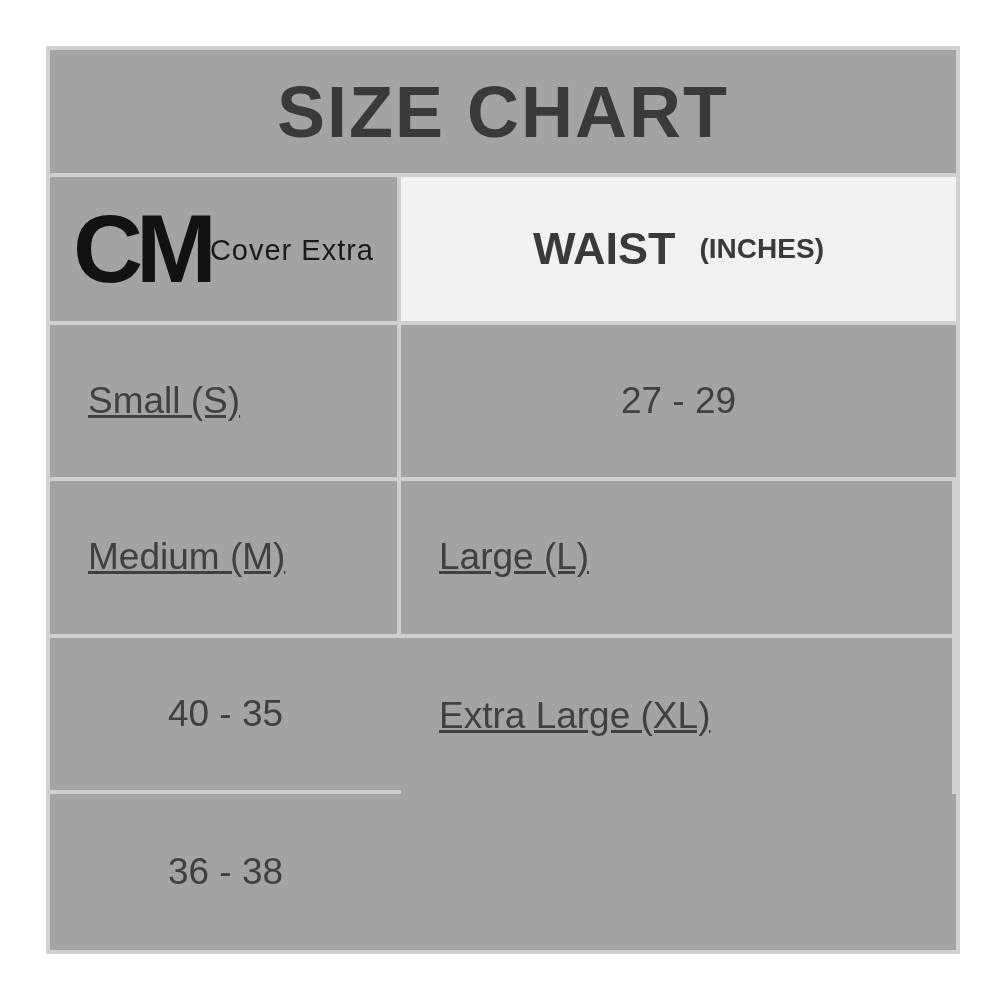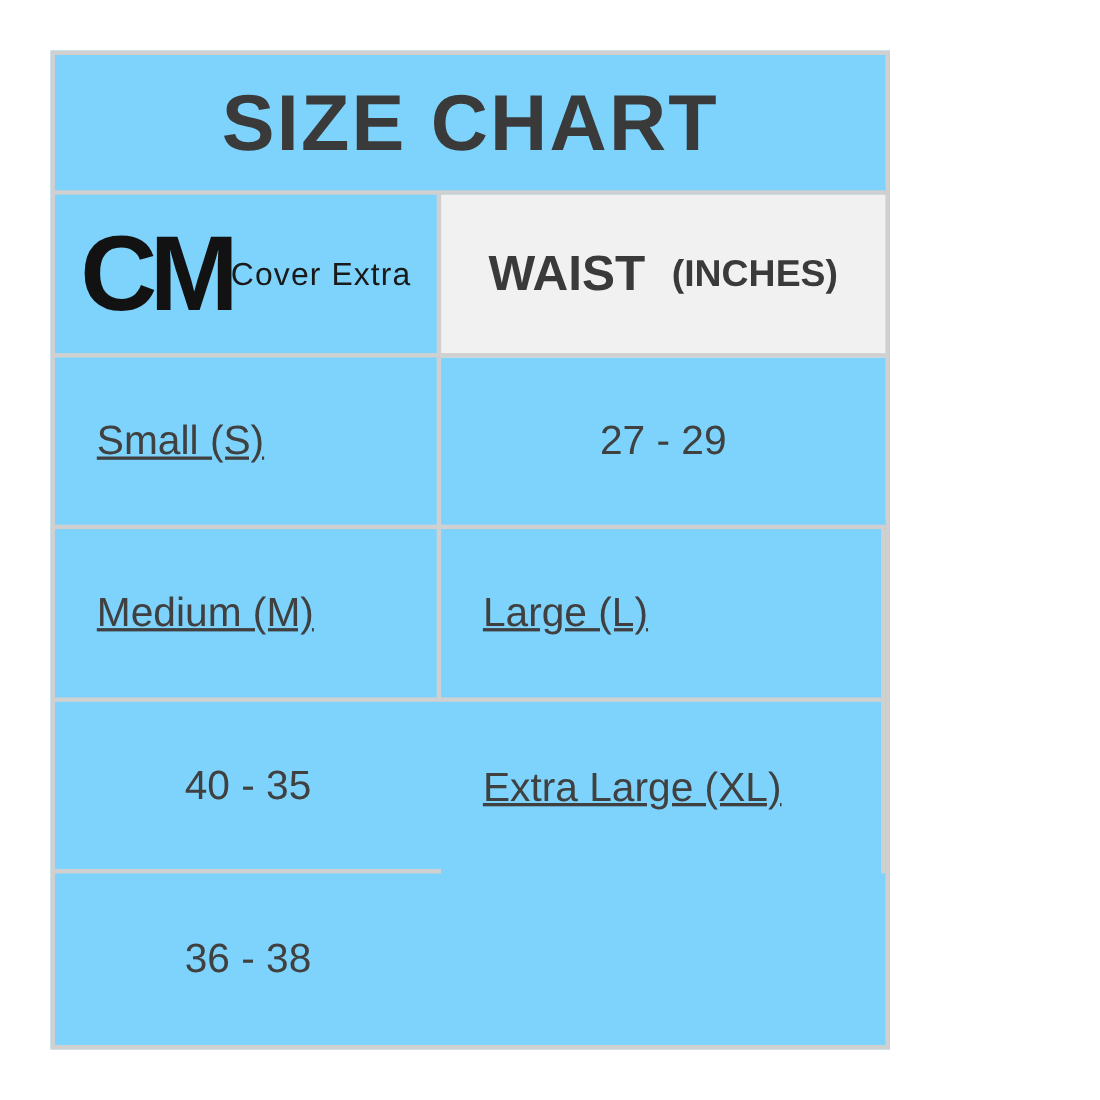--- a/index.html
+++ b/index.html
@@ -5,23 +5,23 @@
   * { margin: 0; padding: 0; box-sizing: border-box; }
   html, body {
     width: 1000px; height: 1000px;
     background: #ffffff;
     font-family: "Liberation Sans", "DejaVu Sans", sans-serif;
     color: #3e3e3e;
   }
   .size-chart {
     position: absolute;
     left: 46px; top: 46px;
-    width: 763px; height: 908px;
+    width: 914px; height: 908px;
     border: 4px solid #d0d0d0;
-    background: #7dd3fc;
+    background: #a3a3a3;
     display: grid;
     grid-template-columns: 351px 1fr;
     grid-template-rows: 127px 148px repeat(4, 1fr);
   }
   .cell {
     display: flex;
     align-items: center;
     justify-content: center;
   }
   .b-r { border-right: 4px solid #d0d0d0; }
@@ -54,21 +54,21 @@
   }
 
   
   .waist-header {
     background: #f1f1f1;
     font-weight: bold;
     color: #3a3a3a;
     gap: 24px;
   }
   .waist-main { font-size: 45px; }
-  .waist-unit { font-size: 34px; }
+  .waist-unit { font-size: 28px; }
 
   
   .size-cell {
     justify-content: flex-start;
     padding-left: 38px;
     font-size: 37px;
     color: #404040;
     text-decoration: underline;
   }
   .value-cell {

